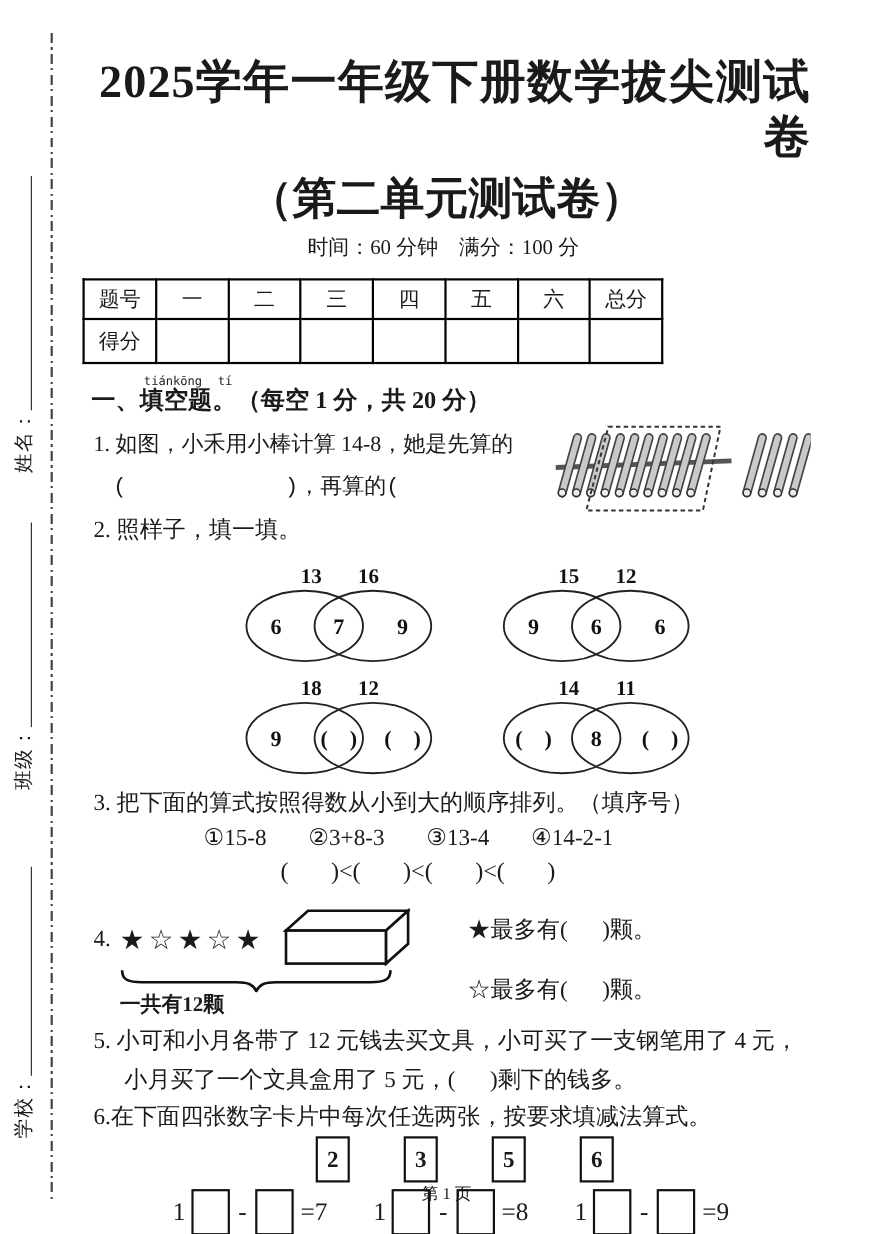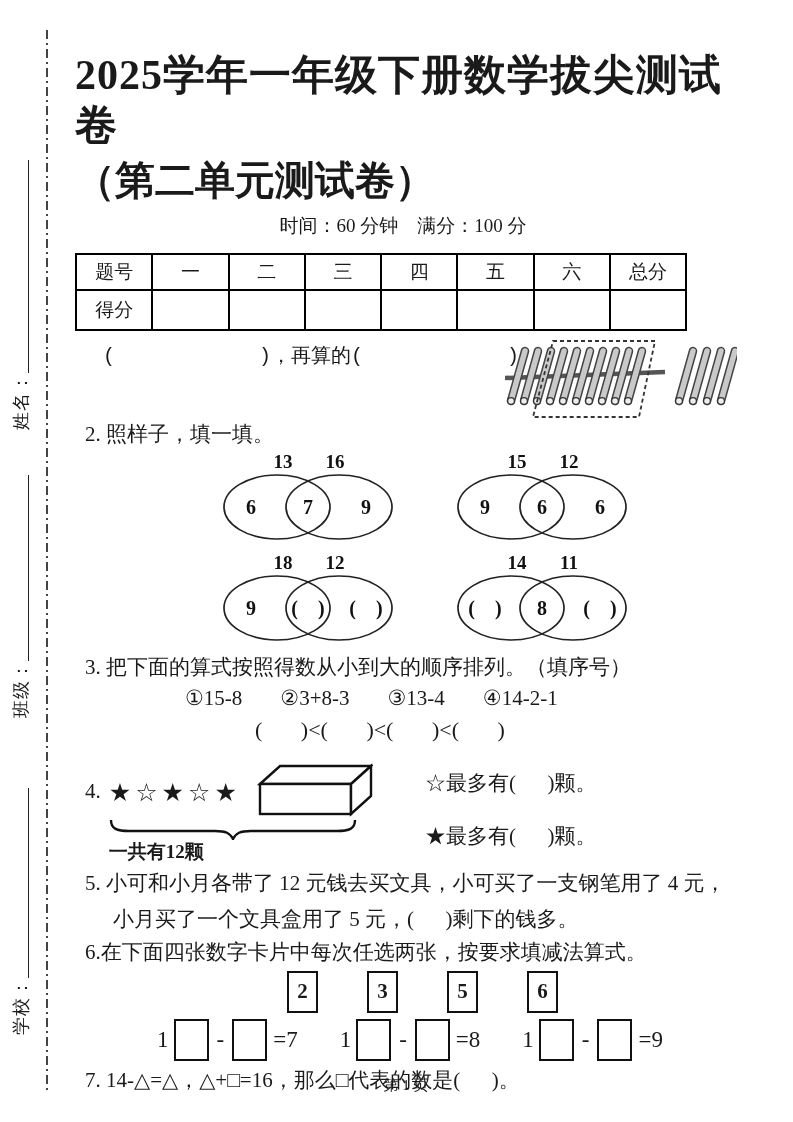--- a/index.html
+++ b/index.html
@@ -8,40 +8,40 @@
   
   .fold-line{position:absolute;left:46px;top:30px;height:1062px;width:2px;
     background:repeating-linear-gradient(to bottom,#444 0 9px,transparent 9px 13px,#444 13px 15px,transparent 15px 19px);}
   .side-group{position:absolute;left:4px;width:34px;}
   .side-inner{position:absolute;left:0;top:100%;height:30px;display:flex;align-items:flex-end;
     transform-origin:0 0;transform:rotate(-90deg);}
   .side-label{font-size:18px;letter-spacing:1px;white-space:nowrap;padding-bottom:1px;}
   .side-line{flex:1;height:0;border-bottom:1.8px solid #222;margin-bottom:5px;min-width:120px;}
   
   #main{position:absolute;left:75px;top:40px;width:662px;}
-  .title{margin:10px 0 0 0;font-size:42px;line-height:1.2;font-weight:bold;text-align:left;letter-spacing:1px;}
-  .subtitle{margin:6px 0 0 0;font-size:40px;line-height:1.2;font-weight:bold;}
+  .title{margin:10px 0 0 0;font-size:42px;line-height:1.2;font-weight:bold;text-align:right;letter-spacing:1px;}
+  .subtitle{margin:6px 0 0 0;font-size:40px;line-height:1.2;font-weight:bold;text-align:center;}
   .time-line{margin-top:8px;font-size:19px;line-height:1.4;text-align:center;padding-right:6px;}
   
-  table.score{border-collapse:collapse;margin-top:14px;width:612px;table-layout:fixed;}
+  table.score{border-collapse:collapse;margin-top:14px;width:528px;table-layout:fixed;}
   table.score td{border:2px solid #000;text-align:center;font-size:19px;padding:0;}
   table.score tr.r1 td{height:34px;}
   table.score tr.r2 td{height:38px;border-radius:10px;}
   
   .sec-heading{margin:10px 0 0 0;padding-left:8px;font-size:22px;font-weight:bold;line-height:1.25;}
   .sec-heading rt{font-size:11px;font-weight:normal;font-family:"DejaVu Sans Mono",monospace;letter-spacing:0;}
   
   .q{padding-left:10px;font-size:21px;line-height:1.5;}
   .qline{white-space:nowrap;}
   #q1{margin-top:6px;position:relative;min-height:82px;font-size:20px;line-height:2.0;}
   #q1 .q1-text{max-width:432px;}
   #q1 .indent{padding-left:18px;font-family:Liberation Mono, monospace;}
   #sticks-wrap{position:absolute;right:0;top:2px;width:232px;height:80px;}
   
-  #venn-grid{margin:2px 0 0 132px;display:grid;grid-template-columns:234px 234px;grid-row-gap:4px;}
+  #venn-grid{margin:18px 0 0 132px;display:grid;grid-template-columns:234px 234px;grid-row-gap:4px;}
   .venn ellipse{fill:none;stroke:#222;stroke-width:1.7;}
   .venn text{font-family:"Liberation Serif","DejaVu Serif",serif;font-weight:bold;text-anchor:middle;fill:#111;}
   .venn .vlab{font-size:19px;}
   .venn .vval{font-size:20px;}
   #q3-items{margin:0 0 0 100px;display:flex;gap:38px;font-size:21px;line-height:1.45;}
   #q3-answer{margin-left:170px;font-size:22px;line-height:1.45;}
   
   #q4{margin-top:16px;position:relative;}
   #q4 .q4-flex{display:flex;align-items:flex-start;}
   .q4-num{font-size:21px;padding-top:14px;}
@@ -120,22 +120,26 @@
             <td></td>
             <td></td>
             <td></td>
             <td></td>
             <td></td>
             <td></td>
           </tr>
     </tbody>
       </table>
 
+    <h3 class="sec-heading">
+      <span>一、</span><ruby><span>填空题。</span><rt>tiánkōng tí</rt></ruby><span>（每空 1 分，共 20 分）</span>
+    </h3>
 
     <div id="q1" class="q">
+      <div class="q1-text qline">1. 如图，小禾用小棒计算 14-8，她是先算的</div>
       <div class="q1-text qline indent">(&nbsp;&nbsp;&nbsp;&nbsp;&nbsp;&nbsp;&nbsp;&nbsp;&nbsp;&nbsp;&nbsp;&nbsp;)，再算的(&nbsp;&nbsp;&nbsp;&nbsp;&nbsp;&nbsp;&nbsp;&nbsp;&nbsp;&nbsp;&nbsp;&nbsp;)。</div>
       <div id="sticks-wrap">
         <svg id="sticks-svg" width="232" height="80" viewBox="0 0 232 80" xmlns="http://www.w3.org/2000/svg">
             <line x1="0" y1="39" x2="160" y2="33" stroke="#555" stroke-width="4.5"></line>
             <line x1="6" y1="62" x2="20" y2="12" stroke="#444" stroke-width="8.5" stroke-linecap="round"></line>
             <line x1="6" y1="62" x2="20" y2="12" stroke="#c9c9c9" stroke-width="5.5" stroke-linecap="round"></line>
             <circle cx="6" cy="62" r="3.4" fill="#eee" stroke="#333" stroke-width="1.3"></circle>
             <line x1="19" y1="62" x2="33" y2="12" stroke="#444" stroke-width="8.5" stroke-linecap="round"></line>
             <line x1="19" y1="62" x2="33" y2="12" stroke="#c9c9c9" stroke-width="5.5" stroke-linecap="round"></line>
             <circle cx="19" cy="62" r="3.4" fill="#eee" stroke="#333" stroke-width="1.3"></circle>
@@ -245,22 +249,22 @@
               <polygon points="96,52 96,22 116,4 116,34" fill="#fff" stroke="#111" stroke-width="2.4"></polygon>
             </svg>
           </div>
           <svg class="q4-brace" width="248" height="22" viewBox="0 0 248 22" xmlns="http://www.w3.org/2000/svg">
             <path d="M2,2 C2,11 8,13 20,13 L106,13 C117,13 121,15 124,21 C127,15 131,13 142,13 L228,13 C240,13 246,11 246,2" fill="none" stroke="#111" stroke-width="2.4"></path>
           </svg>
           <div class="q4-brace-label">一共有12颗</div>
         </div>
       </div>
       <div class="q4-right">
+        <div>★最多有(&nbsp;&nbsp;&nbsp;&nbsp;&nbsp;&nbsp;)颗。</div>
         <div>☆最多有(&nbsp;&nbsp;&nbsp;&nbsp;&nbsp;&nbsp;)颗。</div>
-        <div>★最多有(&nbsp;&nbsp;&nbsp;&nbsp;&nbsp;&nbsp;)颗。</div>
       </div>
     </div>
 
     <div id="q5" class="q">
       <div class="qline">5. 小可和小月各带了 12 元钱去买文具，小可买了一支钢笔用了 4 元，</div>
       <div class="qline l2">小月买了一个文具盒用了 5 元，(&nbsp;&nbsp;&nbsp;&nbsp;&nbsp;&nbsp;)剩下的钱多。</div>
     </div>
 
     <div id="q6" class="q">
       <div class="qline">6.在下面四张数字卡片中每次任选两张，按要求填减法算式。</div>

